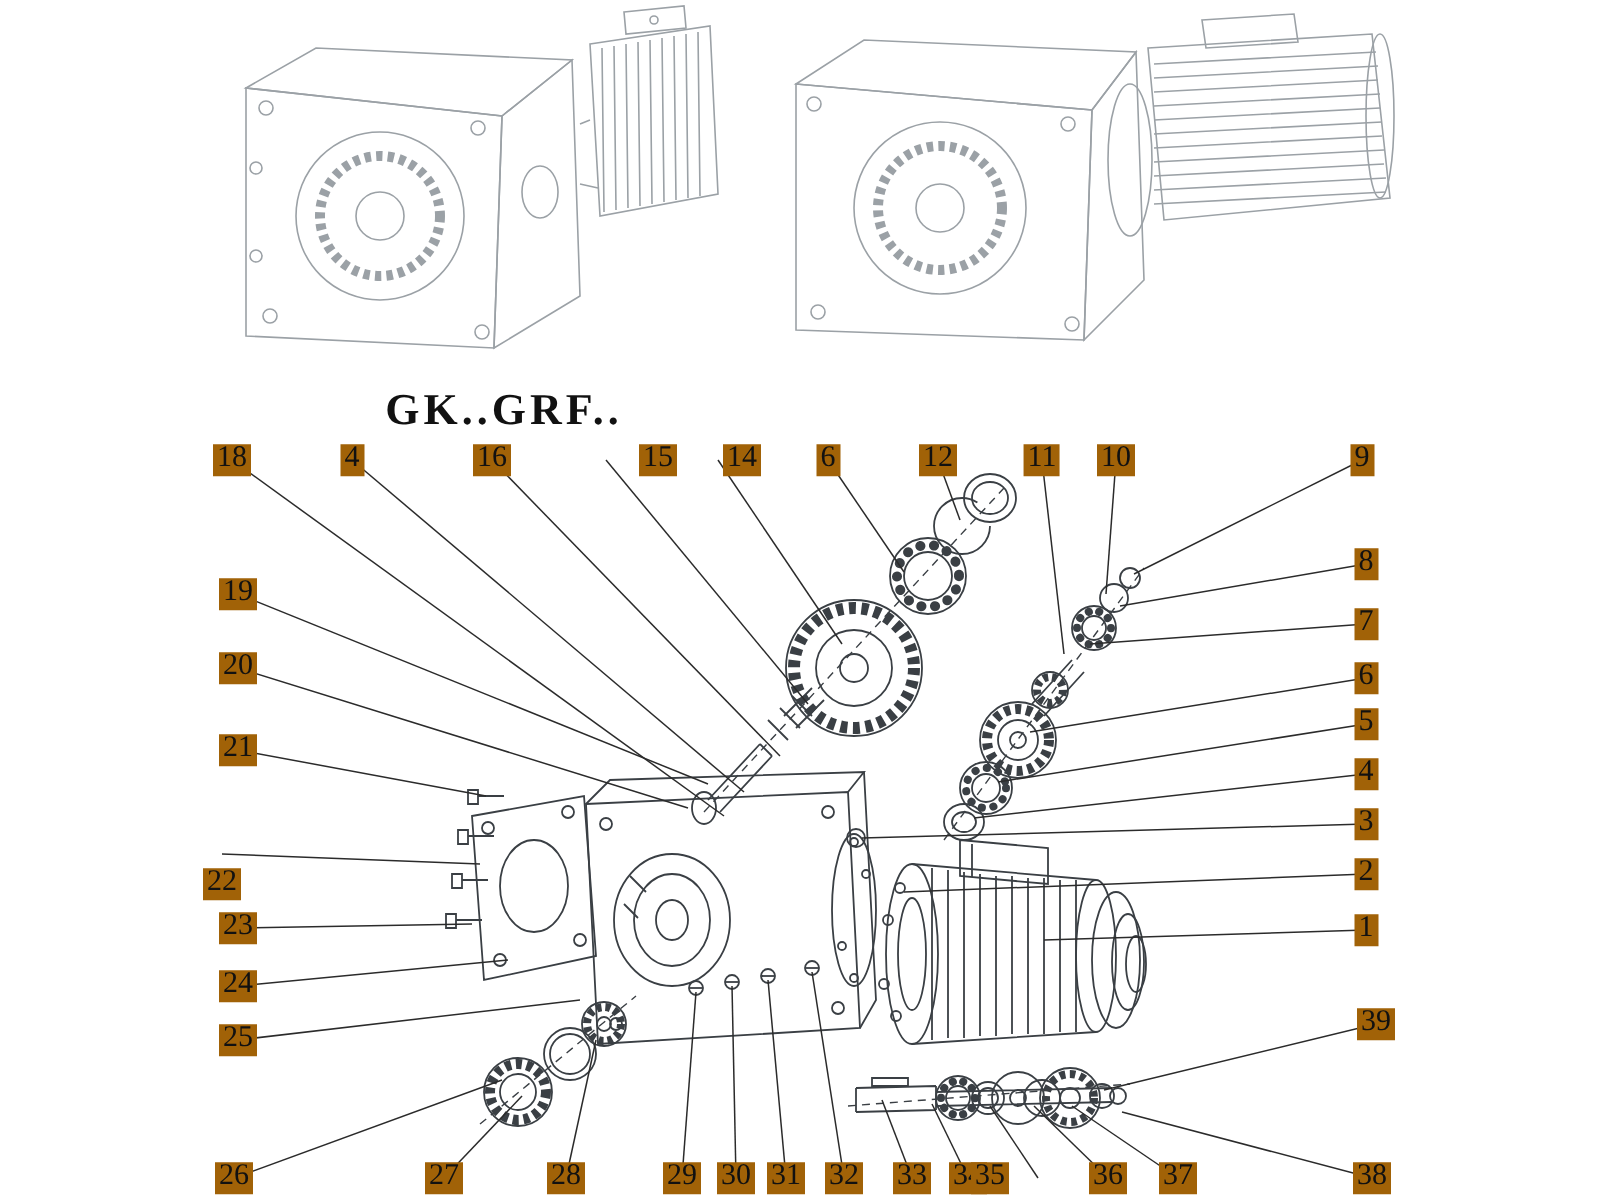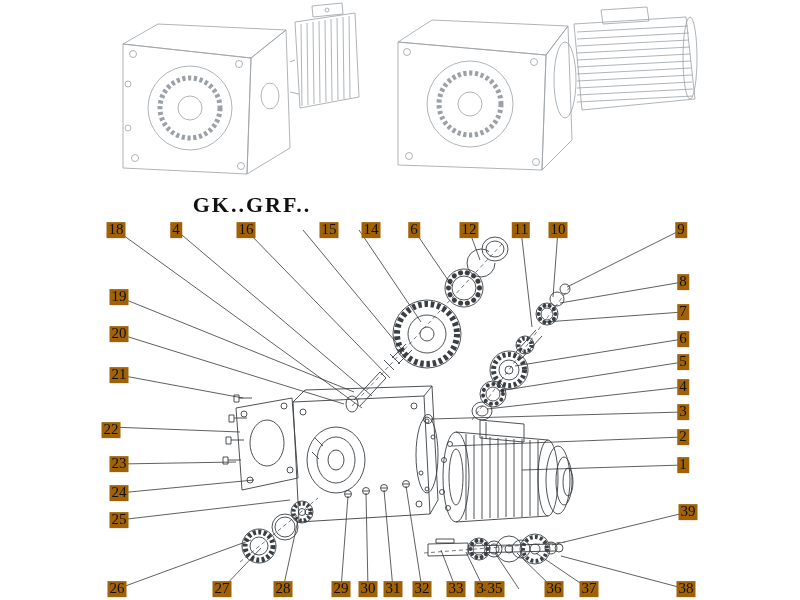--- a/index.html
+++ b/index.html
@@ -288,21 +288,21 @@
       <div class="callout" style="left: 683px; top: 339px;">6</div>
       <div class="callout" style="left: 683px; top: 362px;">5</div>
       <div class="callout" style="left: 683px; top: 387px;">4</div>
       <div class="callout" style="left: 683px; top: 412px;">3</div>
       <div class="callout" style="left: 683px; top: 437px;">2</div>
       <div class="callout" style="left: 683px; top: 465px;">1</div>
       <div class="callout" style="left: 688px; top: 512px;">39</div>
       <div class="callout" style="left: 119px; top: 297px;">19</div>
       <div class="callout" style="left: 119px; top: 334px;">20</div>
       <div class="callout" style="left: 119px; top: 375px;">21</div>
-      <div class="callout" style="left: 111px; top: 430px;">22</div>
+      <div class="callout" style="left: 111px; top: 442px;">22</div>
       <div class="callout" style="left: 119px; top: 464px;">23</div>
       <div class="callout" style="left: 119px; top: 493px;">24</div>
       <div class="callout" style="left: 119px; top: 520px;">25</div>
       <div class="callout" style="left: 117px; top: 589px;">26</div>
       <div class="callout" style="left: 222px; top: 589px;">27</div>
       <div class="callout" style="left: 283px; top: 589px;">28</div>
       <div class="callout" style="left: 341px; top: 589px;">29</div>
       <div class="callout" style="left: 368px; top: 589px;">30</div>
       <div class="callout" style="left: 393px; top: 589px;">31</div>
       <div class="callout" style="left: 422px; top: 589px;">32</div>

